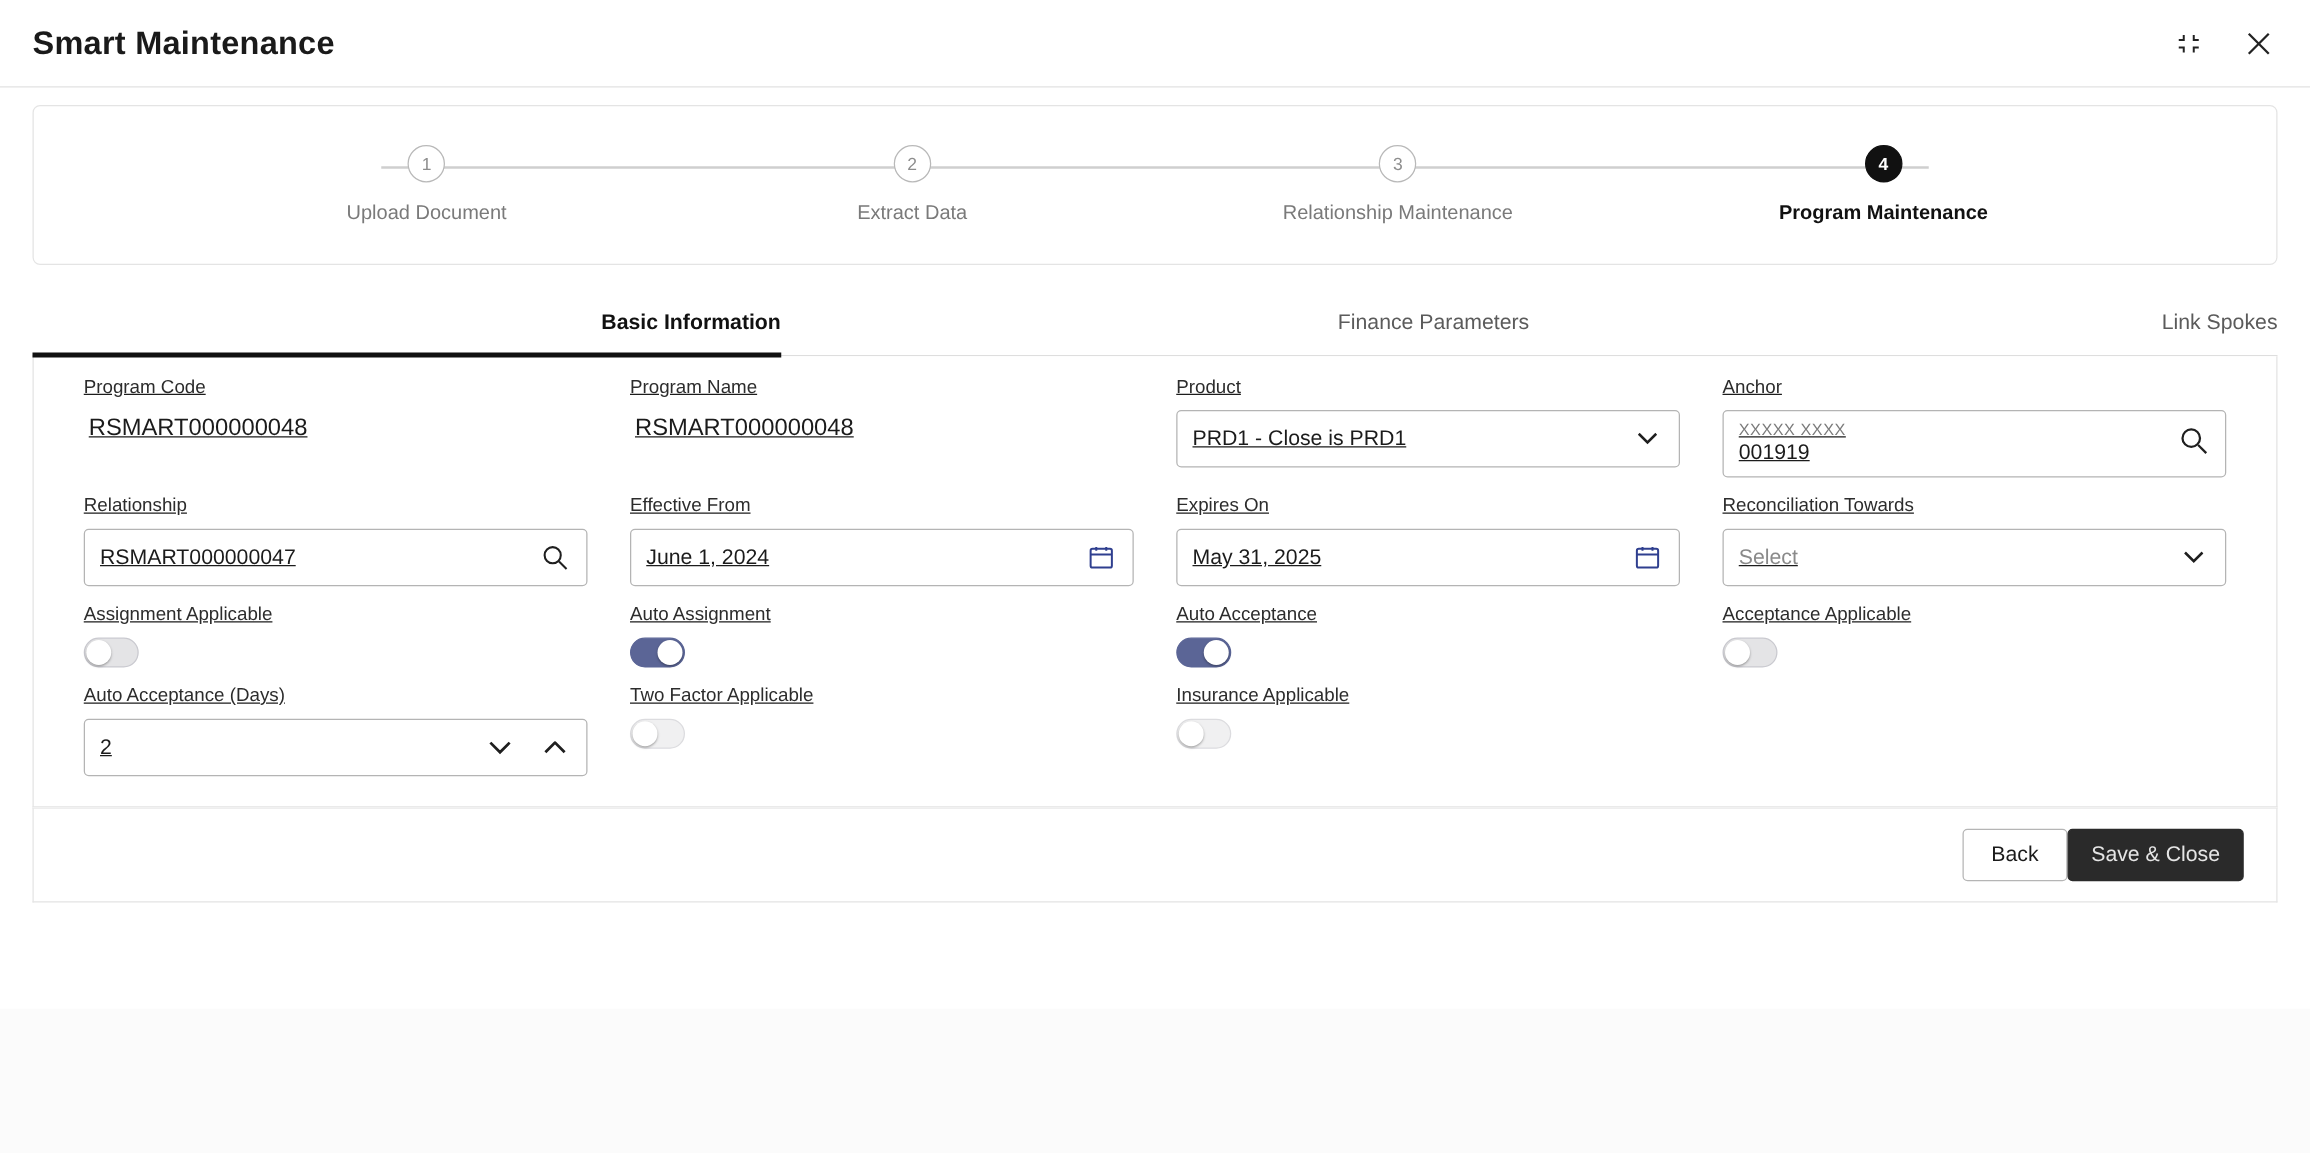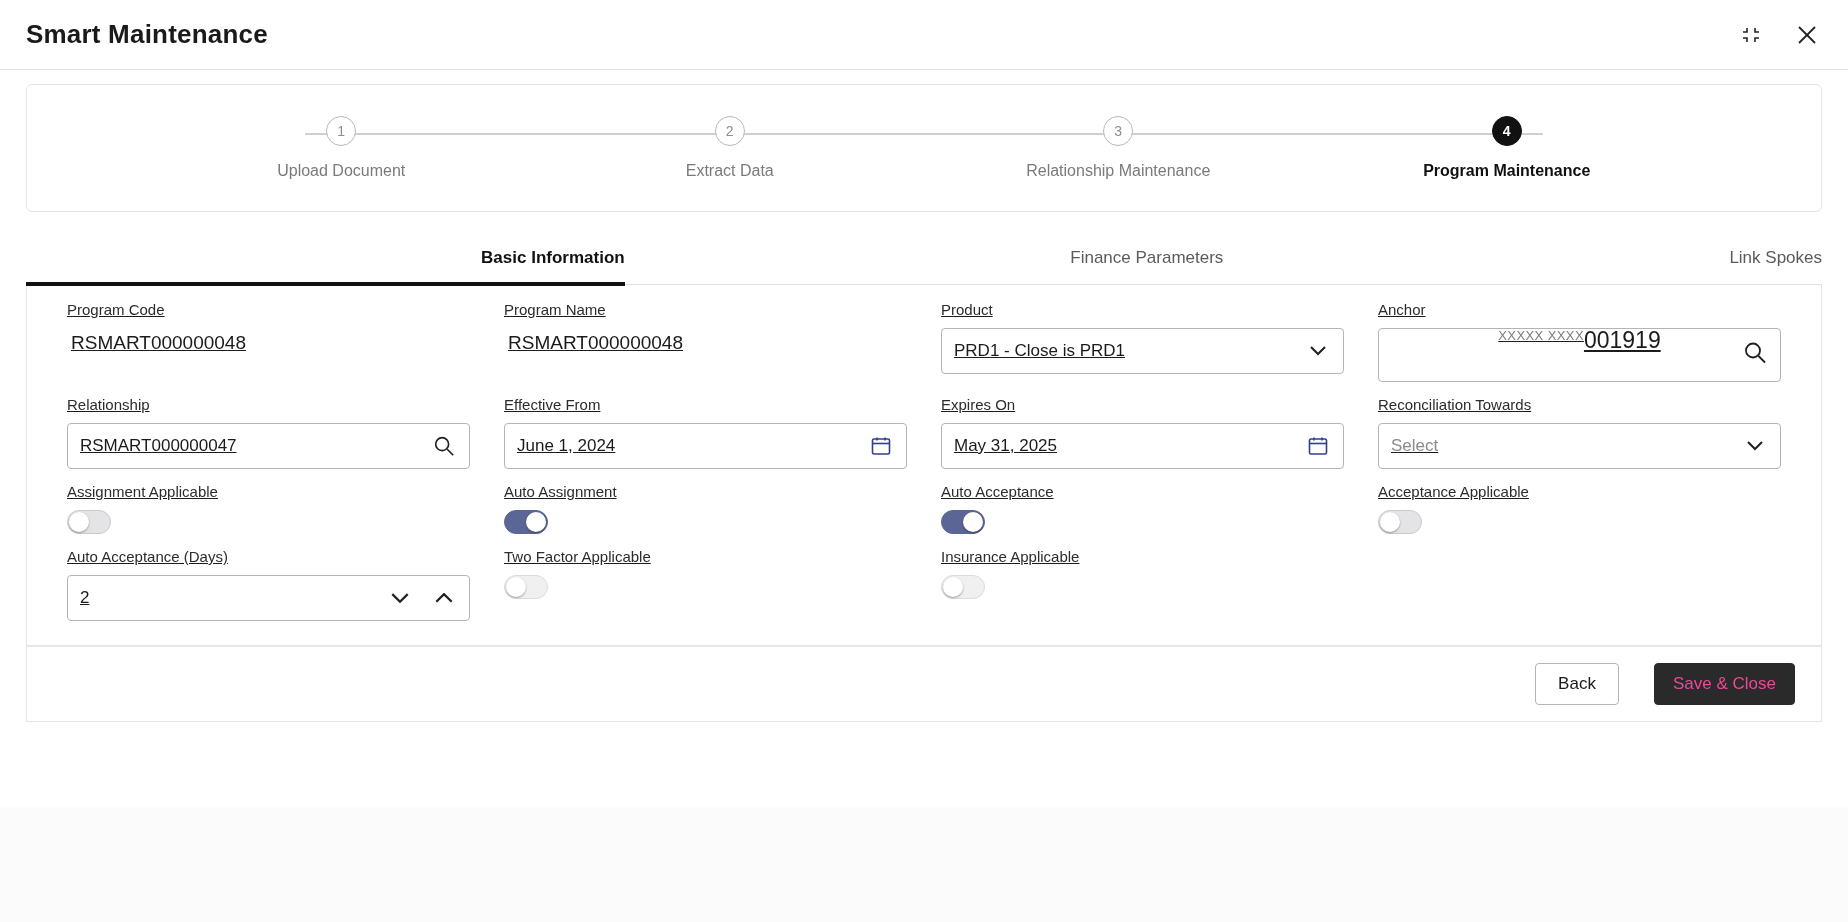--- a/index.html
+++ b/index.html
@@ -182,33 +182,33 @@
   .input .ph { flex: 1; color: #8a8a8a; }
   .input .trail {
     display: flex; align-items: center; justify-content: center;
     width: 26px; height: 26px;
     cursor: pointer;
     color: #1f1f1f;
   }
 
   .input.stacked {
     height: 54px;
-    flex-direction: row;
+    flex-direction: column;
     align-items: stretch;
     justify-content: center;
-    padding: 0 24px;
+    padding: 0 12px;
   }
   .input.stacked .mini {
     font-size: 13px;
     color: #7c7c7c;
     letter-spacing: .4px;
     line-height: 14px;
   }
   .input.stacked .val2 {
-    font-size: 23px;
+    font-size: 17px;
     color: #1b1b1b;
     line-height: 22px;
   }
   .stacked-search {
     position: absolute;
     right: 12px;
     top: 50%;
     transform: translateY(-50%);
     cursor: pointer;
   }
@@ -247,39 +247,39 @@
   
   .footer {
     border: 1px solid #e4e4e4;
     border-top: 1px solid #e9e9e9;
     background: #fff;
     height: 76px;
     display: flex;
     align-items: center;
     justify-content: flex-end;
     padding: 15px 26px;
-    gap: 35px;
+    gap: 0;
   }
   .btn {
     height: 42px;
     min-width: 84px;
     border-radius: 4px;
     font-size: 17px;
     display: flex; align-items: center; justify-content: center;
     cursor: pointer;
     padding: 0 18px;
   }
   .btn.secondary {
     border: 1px solid #b5b5b5;
     background: #fff;
     color: #1b1b1b;
   }
   .btn.primary {
     background: #2a2a2a;
-    color: #ec4899;
+    color: #e5e5e5;
     border: 1px solid #2a2a2a;
   }
 
   .watermark-area {
     position: absolute;
     left: 0; right: 0; bottom: 0;
     height: 115px;
     background: #fbfbfb;
   }
 </style>

